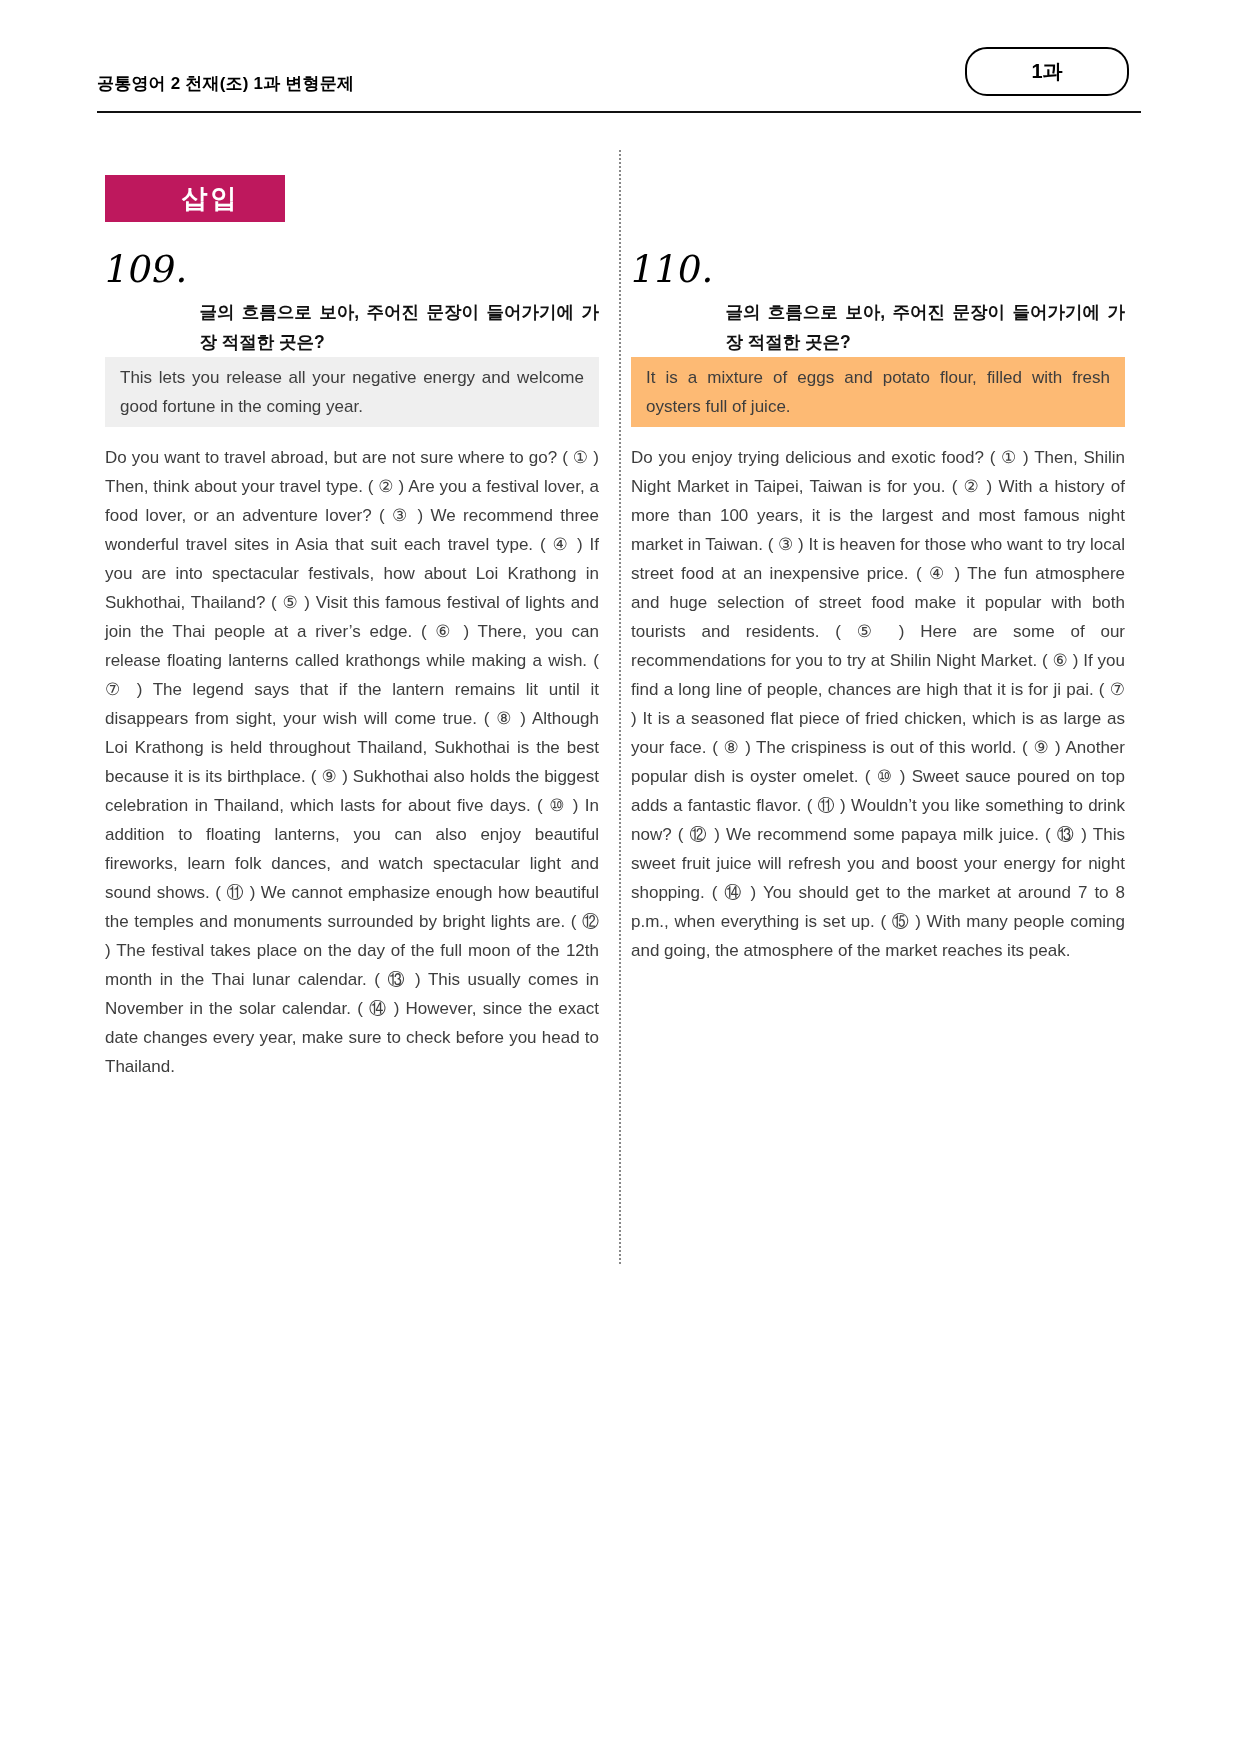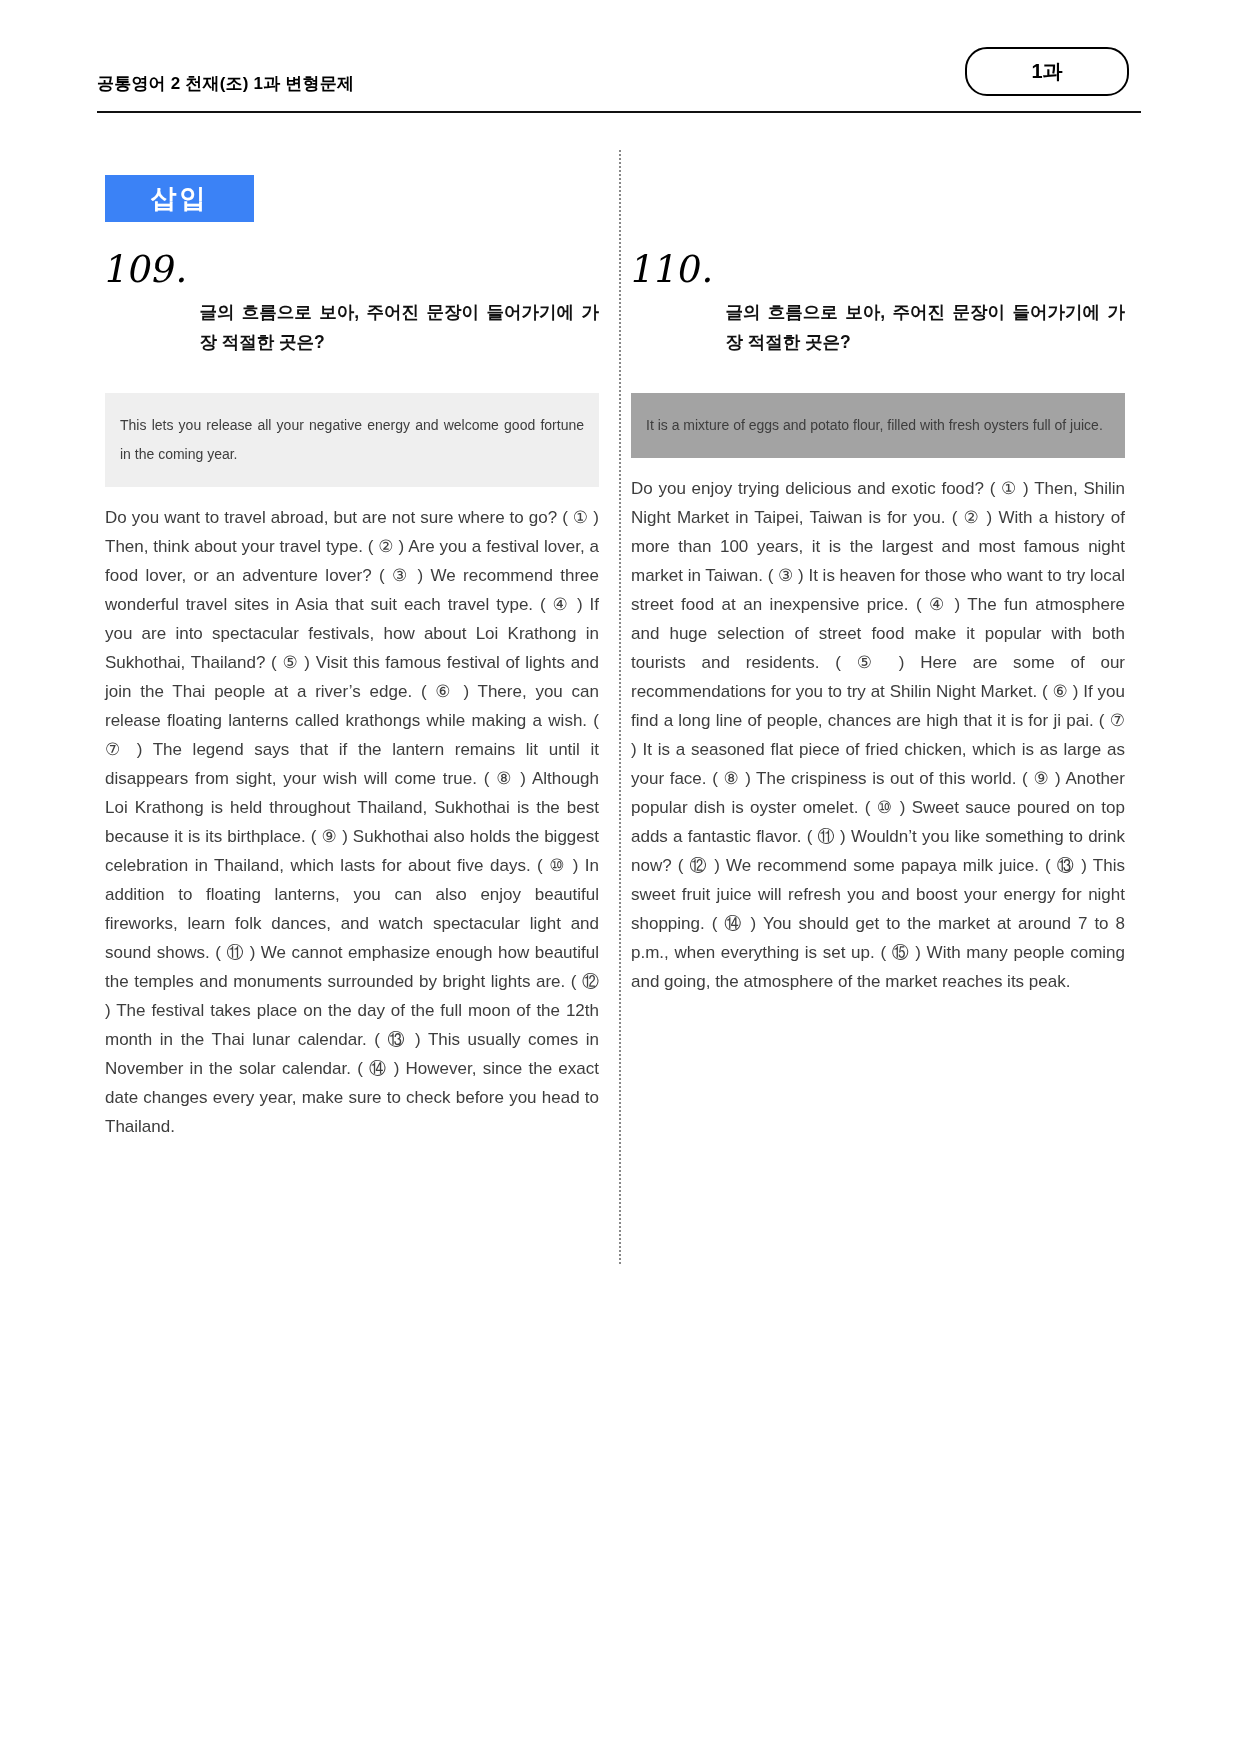--- a/index.html
+++ b/index.html
@@ -71,24 +71,23 @@
     flex: 1 1 auto;
     font-size: 17.5px;
     font-weight: 700;
     line-height: 30px;
     color: #111;
     text-align: justify;
     padding-top: 3px;
     margin-top: 40px;
   }
   .given-box {
-    margin-top: 36px;
     background: #efefef;
-    padding: 18px 15px;
-    font-size: 14px;
+    padding: 6px 15px;
+    font-size: 17px;
     line-height: 29px;
     color: #3d3d3d;
     text-align: justify;
   }
   .passage {
     margin-top: 16px;
     font-size: 17px;
     line-height: 29px;
     color: #3d3d3d;
     text-align: justify;
@@ -116,39 +115,39 @@
 
   <div class="header-title">공통영어 2 천재(조) 1과 변형문제</div>
   <div class="badge">
     <span>1과</span>
   </div>
   <div class="header-rule"></div>
 
   <div class="divider"></div>
 
   <div class="col col-left">
-    <div class="section-label" style="background: #3b82f6;">삽입</div>
+    <div class="section-label" style="background: #be185d; padding-left: 31px;">삽입</div>
 
     <div class="q-block">
       <div class="q-head">
         <span class="q-num">109.</span>
         <span class="q-prompt">글의 흐름으로 보아, 주어진 문장이 들어가기에 가장 적절한 곳은?</span>
       </div>
       <div class="given-box" style="background: rgb(239, 239, 239);">This lets you release all your negative energy and welcome good fortune in the coming year.</div>
       <div class="passage">Do you want to travel abroad, but are not sure where to go? ( ① ) Then, think about your travel type. ( ② ) Are you a festival lover, a food lover, or an adventure lover? ( ③ ) We recommend three wonderful travel sites in Asia that suit each travel type. ( ④ ) If you are into spectacular festivals, how about Loi Krathong in Sukhothai, Thailand? ( ⑤ ) Visit this famous festival of lights and join the Thai people at a river’s edge. ( ⑥ ) There, you can release floating lanterns called krathongs while making a wish. ( ⑦ ) The legend says that if the lantern remains lit until it disappears from sight, your wish will come true. ( ⑧ ) Although Loi Krathong is held throughout Thailand, Sukhothai is the best because it is its birthplace. ( ⑨ ) Sukhothai also holds the biggest celebration in Thailand, which lasts for about five days. ( ⑩ ) In addition to floating lanterns, you can also enjoy beautiful fireworks, learn folk dances, and watch spectacular light and sound shows. ( ⑪ ) We cannot emphasize enough how beautiful the temples and monuments surrounded by bright lights are. ( ⑫ ) The festival takes place on the day of the full moon of the 12th month in the Thai lunar calendar. ( ⑬ ) This usually comes in November in the solar calendar. ( ⑭ ) However, since the exact date changes every year, make sure to check before you head to Thailand.</div>
     </div>
   </div>
 
   <div class="col col-right">
     <div class="q-block">
       <div class="q-head">
         <span class="q-num">110.</span>
         <span class="q-prompt">글의 흐름으로 보아, 주어진 문장이 들어가기에 가장 적절한 곳은?</span>
       </div>
-      <div class="given-box" style="background: #a3a3a3;">It is a mixture of eggs and potato flour, filled with fresh oysters full of juice.</div>
+      <div class="given-box" style="background: #fdba74;">It is a mixture of eggs and potato flour, filled with fresh oysters full of juice.</div>
       <div class="passage">Do you enjoy trying delicious and exotic food? ( ① ) Then, Shilin Night Market in Taipei, Taiwan is for you. ( ② ) With a history of more than 100 years, it is the largest and most famous night market in Taiwan. ( ③ ) It is heaven for those who want to try local street food at an inexpensive price. ( ④ ) The fun atmosphere and huge selection of street food make it popular with both tourists and residents. ( ⑤ ) Here are some of our recommendations for you to try at Shilin Night Market. ( ⑥ ) If you find a long line of people, chances are high that it is for ji pai. ( ⑦ ) It is a seasoned flat piece of fried chicken, which is as large as your face. ( ⑧ ) The crispiness is out of this world. ( ⑨ ) Another popular dish is oyster omelet. ( ⑩ ) Sweet sauce poured on top adds a fantastic flavor. ( ⑪ ) Wouldn’t you like something to drink now? ( ⑫ ) We recommend some papaya milk juice. ( ⑬ ) This sweet fruit juice will refresh you and boost your energy for night shopping. ( ⑭ ) You should get to the market at around 7 to 8 p.m., when everything is set up. ( ⑮ ) With many people coming and going, the atmosphere of the market reaches its peak.</div>
     </div>
   </div>
 
   <div class="footer-rule"></div>
   <div class="footer-page">31/46</div>
 
 </div>
 
 </body></html>

